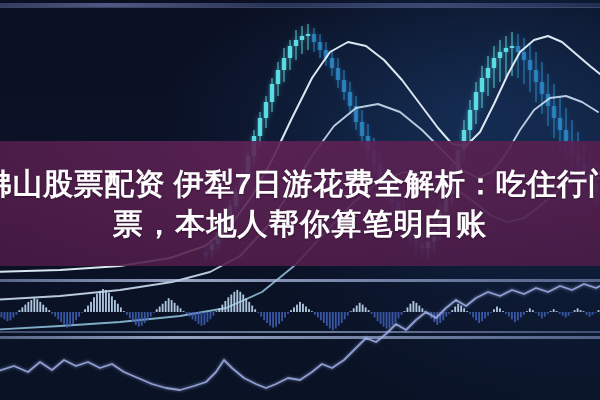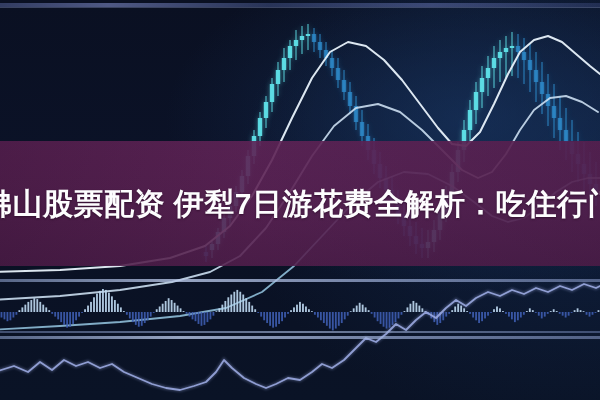--- a/index.html
+++ b/index.html
@@ -650,15 +650,16 @@
   <div class="panel-rule" style="top:279px;"></div>
   <div class="panel-rule thin" style="top:331px;"></div>
   <div class="panel-rule" style="top:336px;"></div>
 
   <div class="title-band"></div>
 
   <div class="watermark"></div>
 
   <div class="title-text">
     <div class="title-line">佛山股票配资 伊犁7日游花费全解析：吃住行门</div>
+    <div class="title-line second">票，本地人帮你算笔明白账</div>
   </div>
 
 </div>
 
 </body></html>

